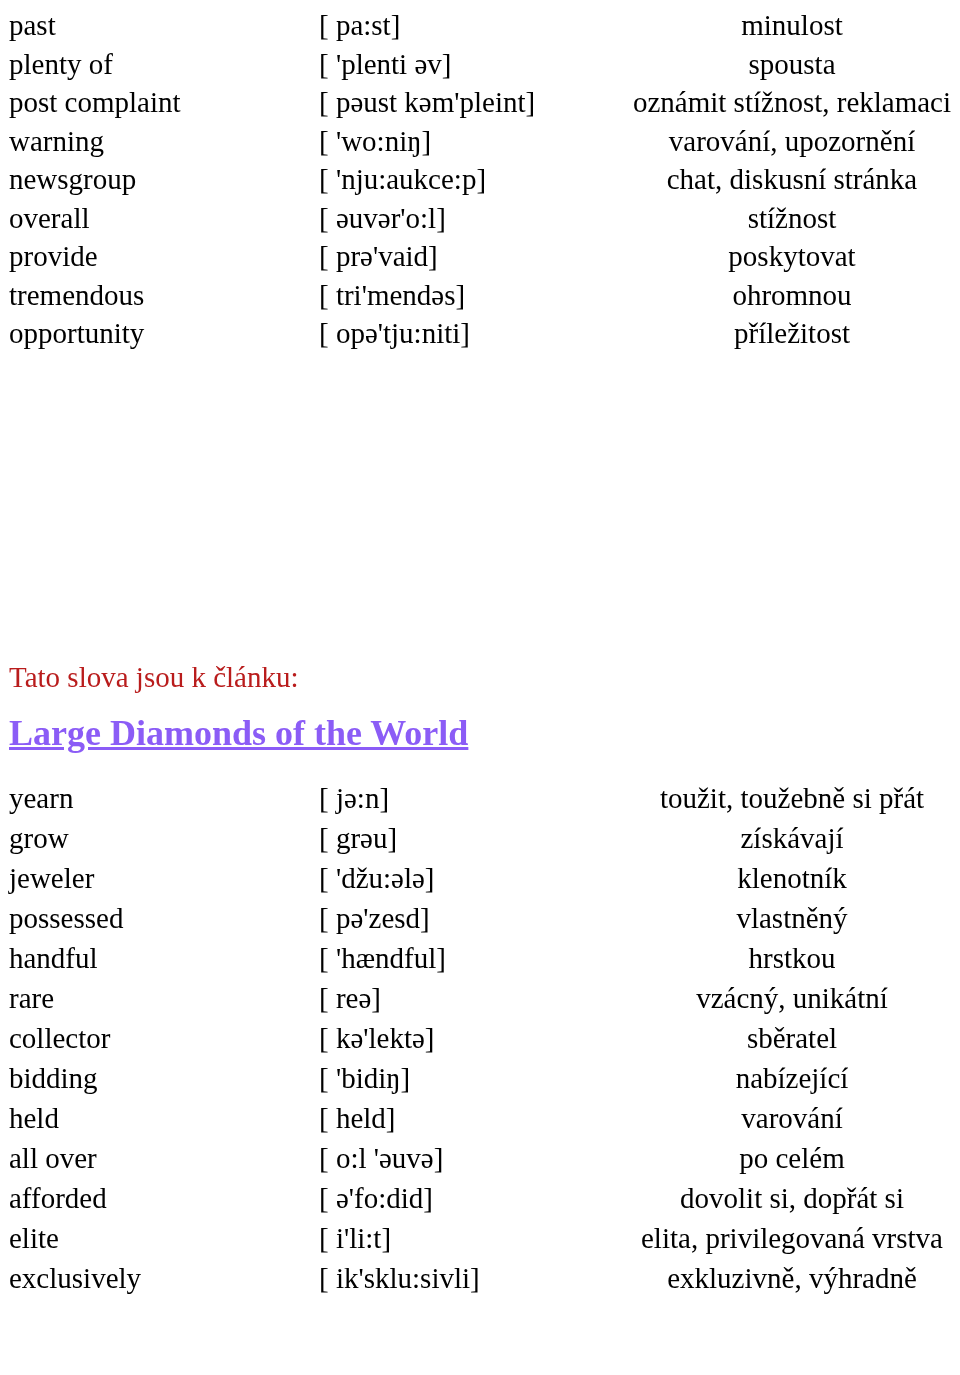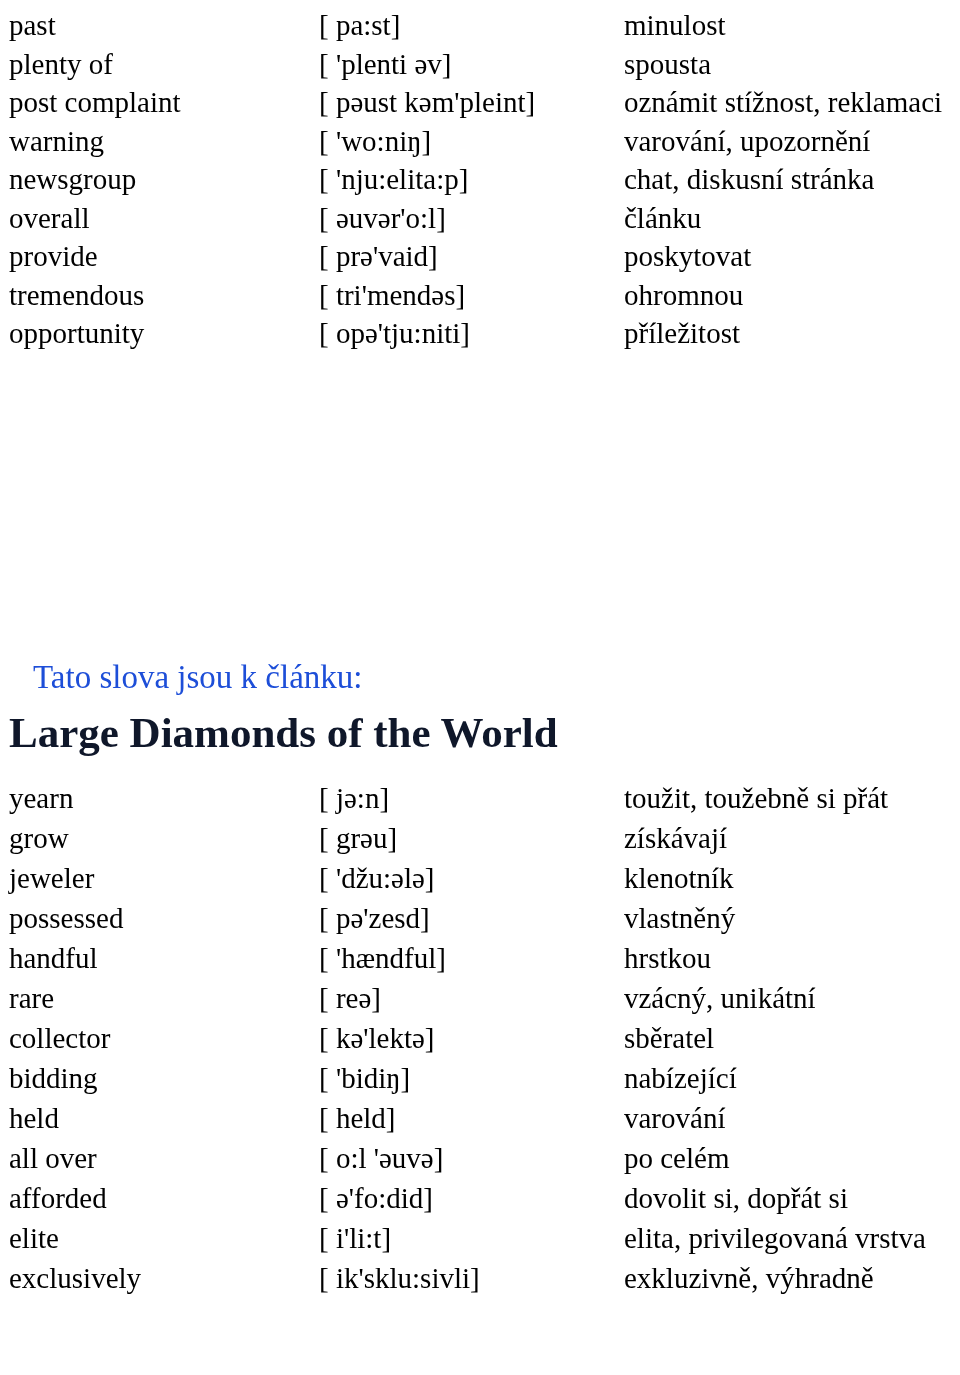--- a/index.html
+++ b/index.html
@@ -32,21 +32,21 @@
   }
   .vocab-table td {
     padding: 0;
     vertical-align: top;
     font-size: 29px;
     line-height: 38.5px;
     white-space: nowrap;
   }
   .col-term   { width: 310px; padding-left: 9px !important; }
   .col-phon   { width: 305px; font-family: Liberation Serif, serif; }
-  .col-trans  { width: 336px; }
+  .col-trans  { width: 336px; text-align: center; }
 
   .vocab-table.lower td {
     line-height: 40px;
   }
 
   .trans-wrap {
     white-space: normal;
   }
 
   
@@ -54,36 +54,36 @@
     position: absolute;
     left: 0;
     top: 6px;
     width: 960px;
   }
 
   #article-intro {
     position: absolute;
     left: 9px;
     top: 660px;
-    font-size: 33px;
+    font-size: 29px;
     line-height: 34px;
-    color: #1d4ed8;
+    color: #b91c1c;
     white-space: nowrap;
-    margin-left: 24px;
   }
 
   #article-title {
     position: absolute;
     left: 9px;
     top: 712px;
-    font-size: 43px;
+    font-size: 36px;
     line-height: 42px;
     font-weight: bold;
-    color: #0f172a;
+    color: #8b5cf6;
     white-space: nowrap;
+    text-decoration: underline;
   }
 
   #lower-block {
     position: absolute;
     left: 0;
     top: 778px;
     width: 960px;
   }
 </style>
 </head>
@@ -109,27 +109,27 @@
             <td class="col-phon">[ pəust kəm'pleint]</td>
             <td class="col-trans"><span class="trans-wrap">oznámit stížnost, reklamaci</span></td>
           </tr>
           <tr>
             <td class="col-term">warning</td>
             <td class="col-phon">[ 'wo:niŋ]</td>
             <td class="col-trans"><span class="trans-wrap">varování, upozornění</span></td>
           </tr>
           <tr>
             <td class="col-term">newsgroup</td>
-            <td class="col-phon">[ 'nju:elita:p]</td>
+            <td class="col-phon">[ 'nju:aukce:p]</td>
             <td class="col-trans"><span class="trans-wrap">chat, diskusní stránka</span></td>
           </tr>
           <tr>
             <td class="col-term">overall</td>
             <td class="col-phon">[ əuvər'o:l]</td>
-            <td class="col-trans"><span class="trans-wrap">článku</span></td>
+            <td class="col-trans"><span class="trans-wrap">stížnost</span></td>
           </tr>
           <tr>
             <td class="col-term">provide</td>
             <td class="col-phon">[ prə'vaid]</td>
             <td class="col-trans"><span class="trans-wrap">poskytovat</span></td>
           </tr>
           <tr>
             <td class="col-term">tremendous</td>
             <td class="col-phon">[ tri'mendəs]</td>
             <td class="col-trans"><span class="trans-wrap">ohromnou</span></td>

